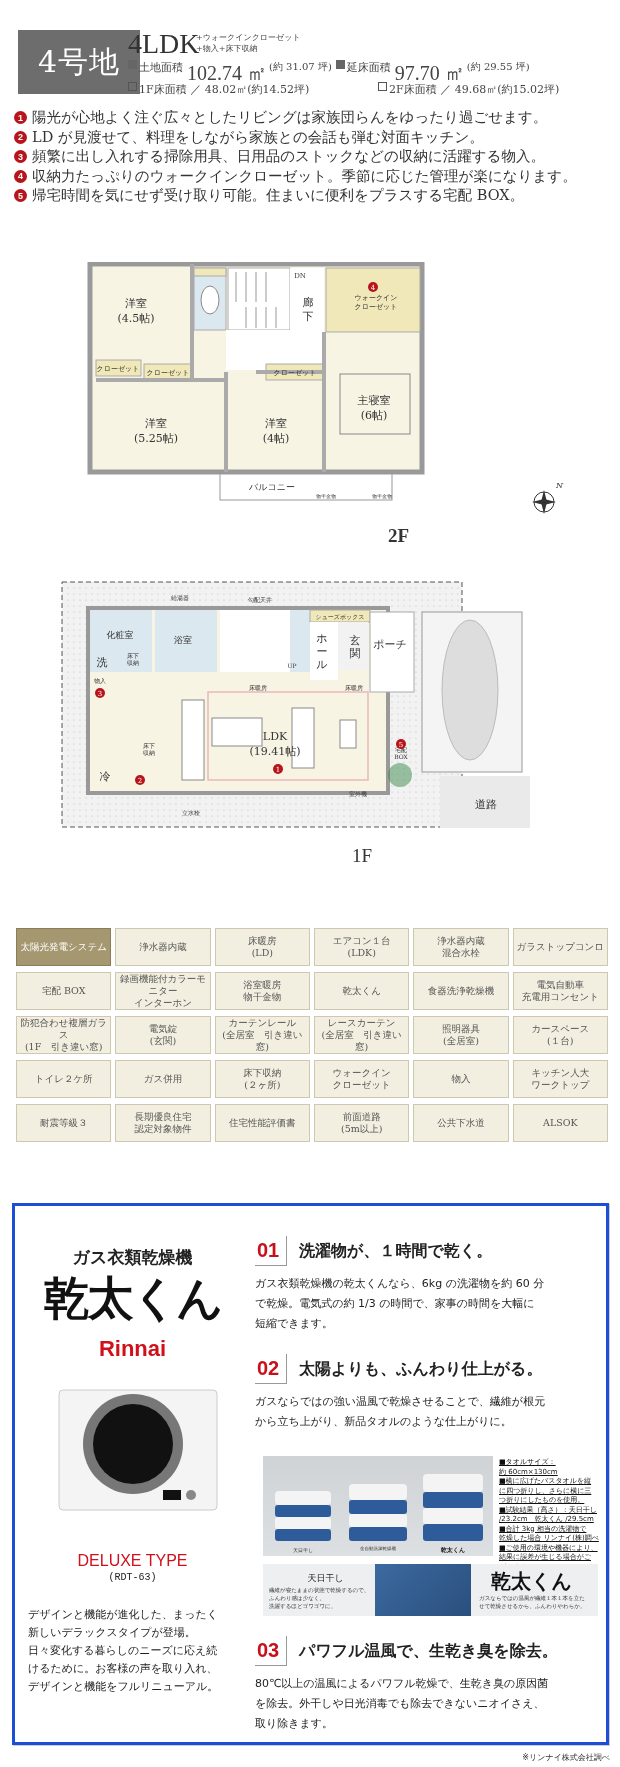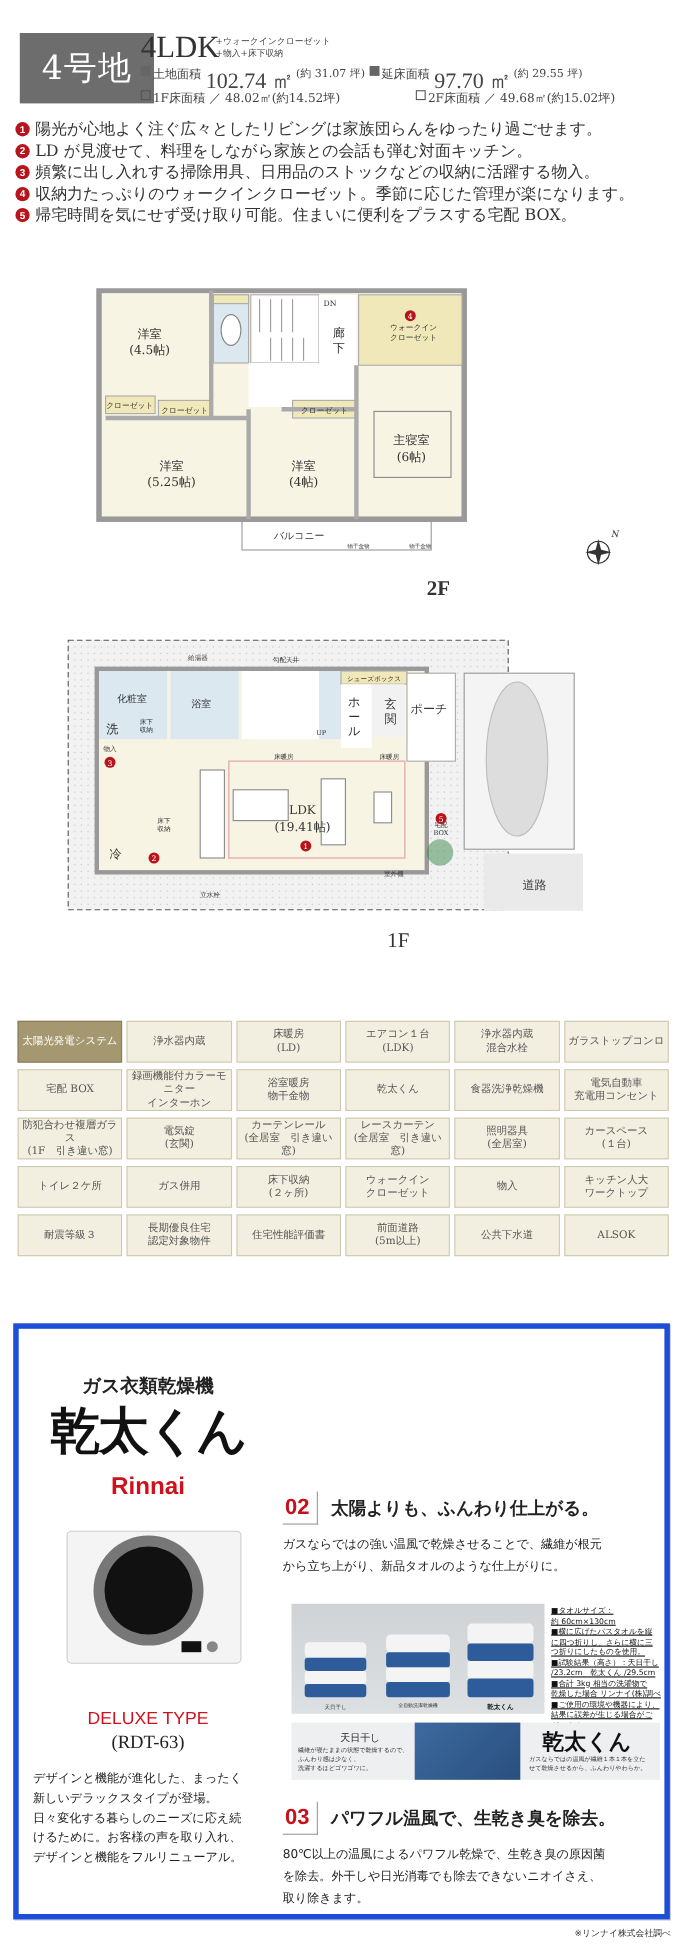--- a/index.html
+++ b/index.html
@@ -28,28 +28,28 @@
   .plan { position: absolute; }
   .plan svg { display: block; }
   .floor-label { position: absolute; font-family: "Liberation Serif", serif; font-size: 19px; color: #333; }
 
   
   .equip { position: absolute; left: 16px; top: 928px; width: 592px; display: grid; grid-template-columns: repeat(6, 1fr); column-gap: 4px; row-gap: 6px; }
   .eq { height: 38px; background: #f3efe0; border: 1px solid #cfc8b0; display: flex; align-items: center; justify-content: center; text-align: center; font-size: 9.5px; line-height: 12px; color: #555; white-space: pre-line; padding: 0 2px; }
   .eq.hl { background: #a59870; color: #fff; border-color: #8a7d57; }
 
   
-  .dryer-panel { position: absolute; left: 12px; top: 1203px; width: 597px; height: 542px; border: 5px solid #1d4ed8; box-shadow: 1px 1px 0 #ccc; background: #fff; font-family: "DejaVu Sans", sans-serif; }
+  .dryer-panel { position: absolute; left: 12px; top: 1203px; width: 597px; height: 542px; border: 3px solid #1d4ed8; box-shadow: 1px 1px 0 #ccc; background: #fff; font-family: "DejaVu Sans", sans-serif; }
   .dp-left { position: absolute; left: 0; top: 0; width: 235px; height: 100%; text-align: center; }
   .dp-cat { position: absolute; left: 0; width: 235px; top: 40px; font-size: 17px; font-weight: bold; color: #222; }
   .dp-logo { position: absolute; left: 0; width: 235px; top: 62px; font-size: 46px; font-weight: bold; color: #111; letter-spacing: -2px; }
   .dp-brand { position: absolute; left: 0; width: 235px; top: 130px; font-size: 22px; font-weight: bold; color: #d0101a; font-family: "Liberation Sans", sans-serif; }
   .dp-machine { position: absolute; left: 40px; top: 180px; width: 170px; height: 130px; }
   .dp-type { position: absolute; left: 0; width: 235px; top: 346px; font-size: 16px; color: #d0101a; font-family: "Liberation Sans", sans-serif; }
-  .dp-model { position: absolute; left: 0; width: 235px; top: 366px; font-size: 17px; color: #222; font-family: Liberation Serif, serif; }
+  .dp-model { position: absolute; left: 0; width: 235px; top: 366px; font-size: 10px; color: #222; font-family: Liberation Mono, monospace; }
   .dp-desc { position: absolute; left: 13px; top: 400px; width: 200px; text-align: left; font-size: 11px; line-height: 18px; color: #222; white-space: pre-line; }
 
   .dp-right { position: absolute; left: 240px; top: 0; width: 350px; height: 100%; }
   .pt { position: absolute; left: 0; width: 350px; }
   .pt-head { display: flex; align-items: center; height: 30px; }
   .pt-num { color: #c8101a; font-size: 20px; font-weight: bold; font-family: "Liberation Sans", sans-serif; width: 32px; height: 30px; border-right: 1px solid #999; border-bottom: 1px solid #999; display: flex; align-items: center; padding-left: 2px; }
   .pt-title { font-size: 16px; font-weight: bold; color: #222; margin-left: 12px; }
   .pt-body { font-size: 11px; line-height: 20px; color: #222; margin-top: 8px; white-space: pre-line; }
 
   .towel-img { position: absolute; left: 8px; top: 250px; width: 230px; height: 100px; background: linear-gradient(#cfd3d6, #dde0e2); }
@@ -350,20 +350,29 @@
     <div class="dp-type">DELUXE TYPE</div>
     <div class="dp-model">(RDT-63)</div>
     <div class="dp-desc">デザインと機能が進化した、まったく
 新しいデラックスタイプが登場。
 日々変化する暮らしのニーズに応え続
 けるために。お客様の声を取り入れ、
 デザインと機能をフルリニューアル。</div>
   </div>
 
   <div class="dp-right">
+    <div class="pt" style="top:30px">
+      <div class="pt-head">
+          <span class="pt-num">01</span>
+          <span class="pt-title">洗濯物が、１時間で乾く。</span>
+        </div>
+      <div class="pt-body">ガス衣類乾燥機の乾太くんなら、6kg の洗濯物を約 60 分
+で乾燥。電気式の約 1/3 の時間で、家事の時間を大幅に
+短縮できます。</div>
+    </div>
     <div class="pt" style="top:148px">
       <div class="pt-head">
           <span class="pt-num">02</span>
           <span class="pt-title">太陽よりも、ふんわり仕上がる。</span>
         </div>
       <div class="pt-body">ガスならではの強い温風で乾燥させることで、繊維が根元
 から立ち上がり、新品タオルのような仕上がりに。</div>
     </div>
 
     <div class="towel-img">

